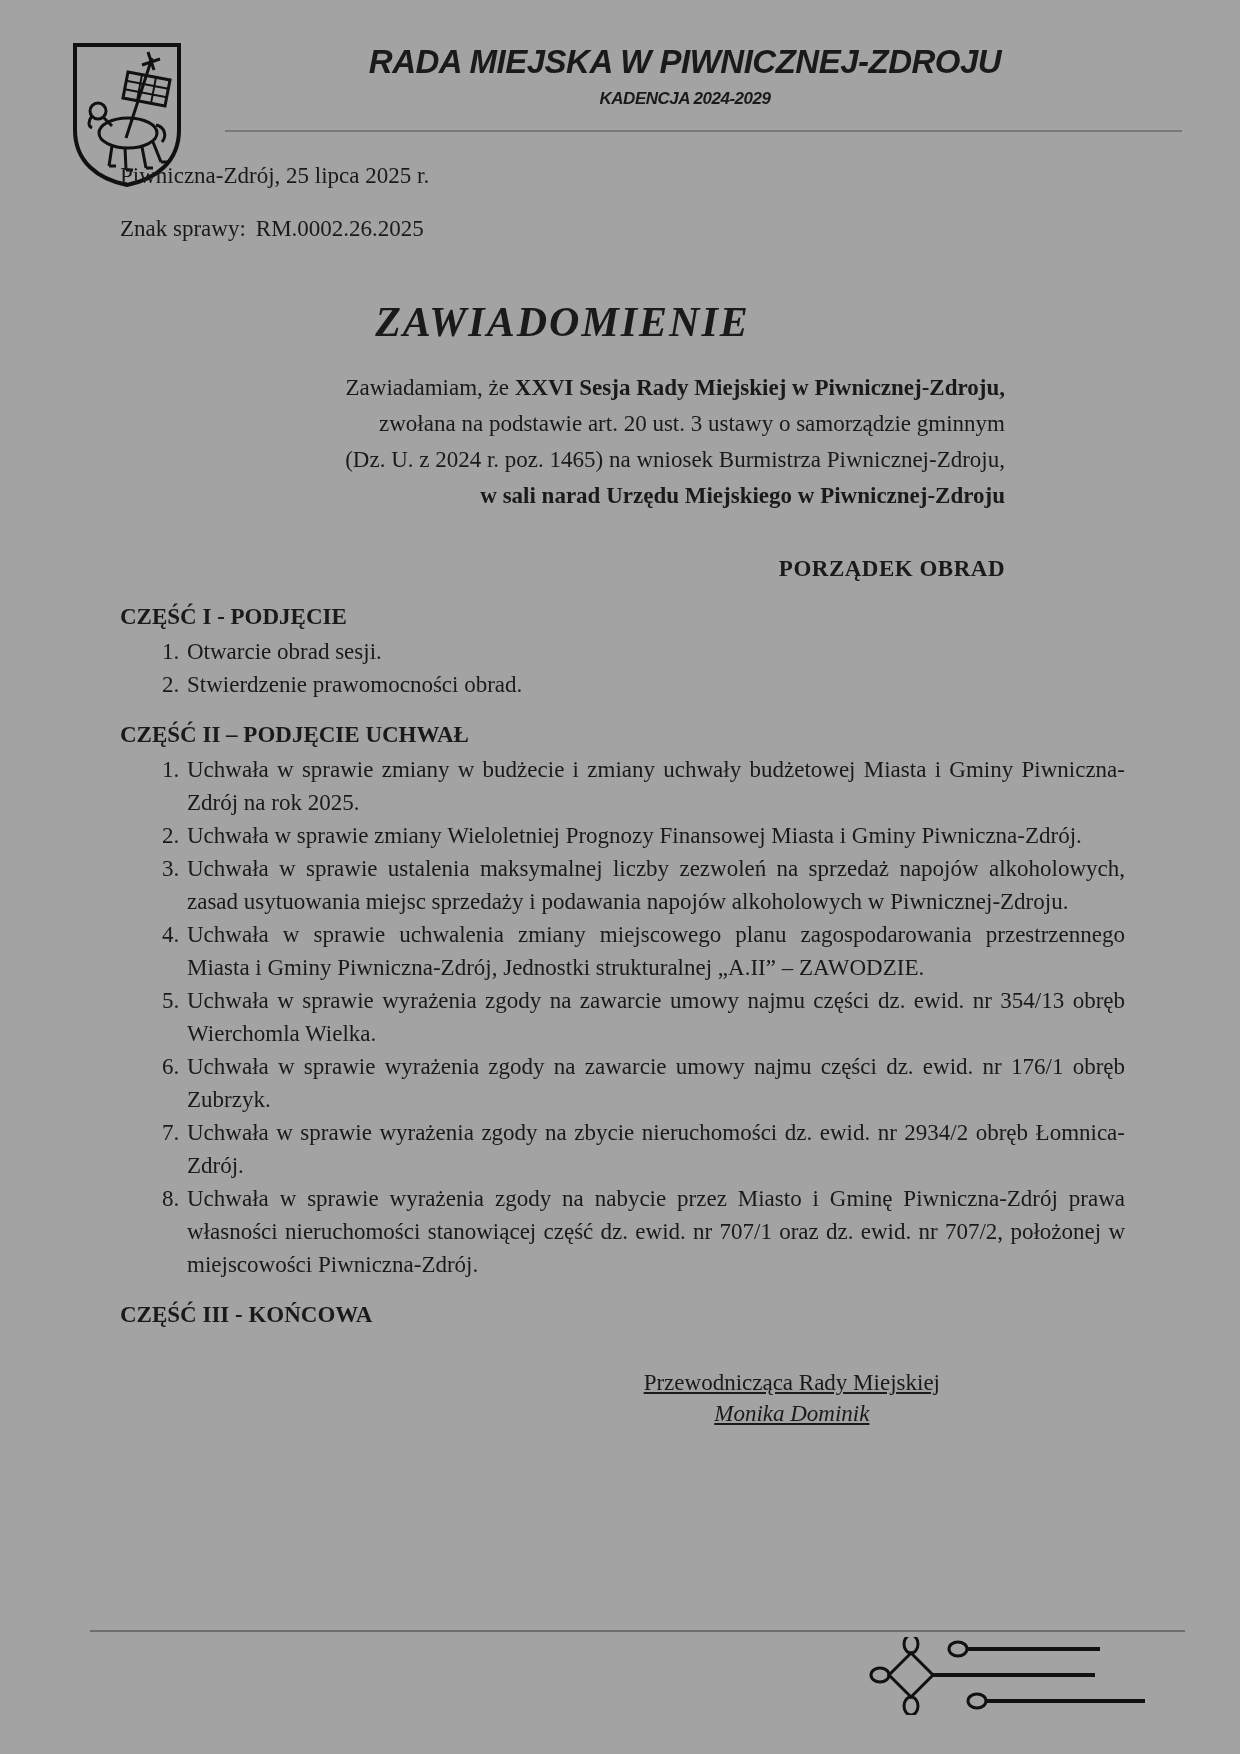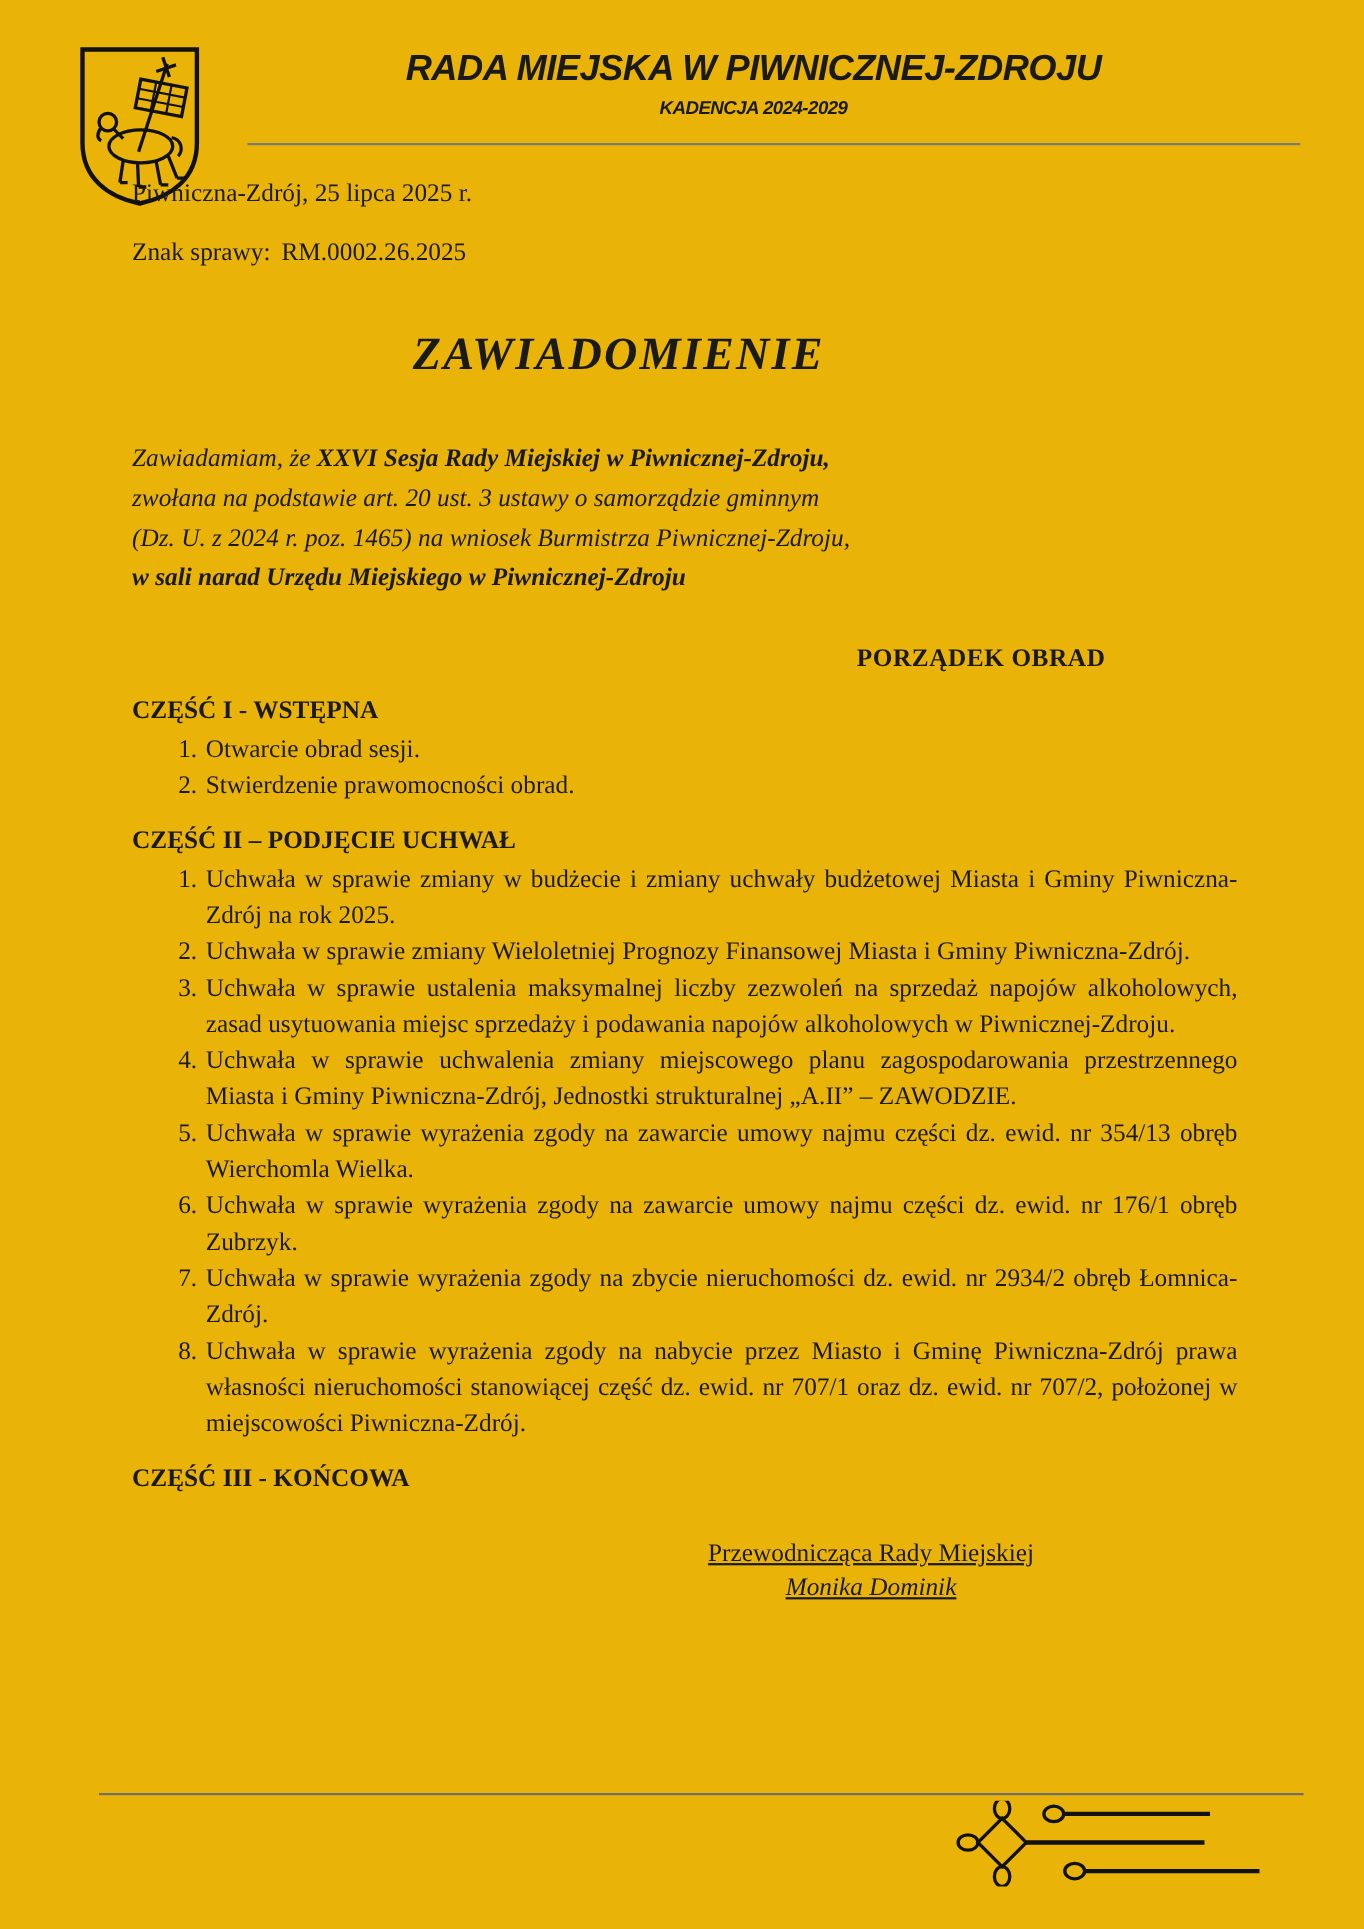--- a/index.html
+++ b/index.html
@@ -1,19 +1,19 @@
 <!DOCTYPE html>
 <html lang="pl"><head>
 <meta charset="utf-8">
 <style>
   html,body { margin:0; padding:0; background:#ffffff; }
   .page {
     position:relative;
     width:1240px; height:1754px;
-    background:#eab308;
+    background:#a3a3a3;
     font-family:"Liberation Serif", serif;
     color:#1a1a1a;
     overflow:hidden;
     -webkit-hyphens:auto; hyphens:auto;
   }
   
   .crest { position:absolute; left:68px; top:38px; width:118px; height:152px; }
   .header-text {
     position:absolute; left:200px; right:70px; top:44px;
     text-align:center;
@@ -29,21 +29,21 @@
   .date-line { text-align:left; padding-right:116px; line-height:28px; }
   .case-line { margin-top:25px; line-height:28px; }
   .case-number { margin-left:10px; }
 
   .center-col { width:885px; }
   .doc-title {
     margin:56px 0 0; text-align:center;
     font-size:42px; font-weight:bold; font-style:italic;
     letter-spacing:2px; line-height:1.1;
   }
-  .intro { margin-top:54px; text-align:left; line-height:36px;font-style:italic; }
+  .intro { margin-top:25px; text-align:right; line-height:36px; }
   .intro .b { font-weight:bold; }
   .agenda-title { margin-top:42px; text-align:right; font-weight:bold; letter-spacing:0.5px; }
 
   .section-heading { margin:18px 0 3px; font-size:23px; font-weight:bold; line-height:31px; }
   ol.agenda { margin:0; padding:0 0 0 65px; }
   ol.agenda li {
     text-align:justify;
     line-height:33px;
     padding-left:2px;
   }
@@ -100,21 +100,21 @@
         <div><span>Zawiadamiam, że </span><span class="b">XXVI Sesja Rady Miejskiej w Piwnicznej-Zdroju,</span></div>
         <div><span>zwołana na podstawie art. 20 ust. 3 ustawy o samorządzie gminnym</span></div>
         <div><span>(Dz. U. z 2024 r. poz. 1465) na wniosek Burmistrza Piwnicznej-Zdroju,</span></div>
         <div><span class="b">w sali narad Urzędu Miejskiego w Piwnicznej-Zdroju</span></div>
       </div>
 
     <h2 class="agenda-title center-col" style="font-size:23px;">PORZĄDEK OBRAD</h2>
 
     <div id="sections">
         <section>
-          <h3 class="section-heading">CZĘŚĆ I - WSTĘPNA</h3>
+          <h3 class="section-heading">CZĘŚĆ I - PODJĘCIE</h3>
           <ol class="agenda">
             <li>Otwarcie obrad sesji.</li>
             <li>Stwierdzenie prawomocności obrad.</li>
           </ol>
         </section>
         <section>
           <h3 class="section-heading">CZĘŚĆ II – PODJĘCIE UCHWAŁ</h3>
           <ol class="agenda">
             <li>Uchwała w sprawie zmiany w budżecie i zmiany uchwały budżetowej Miasta i Gminy Piwniczna-Zdrój na rok 2025.</li>
             <li>Uchwała w sprawie zmiany Wieloletniej Prognozy Finansowej Miasta i Gminy Piwniczna-Zdrój.</li>

